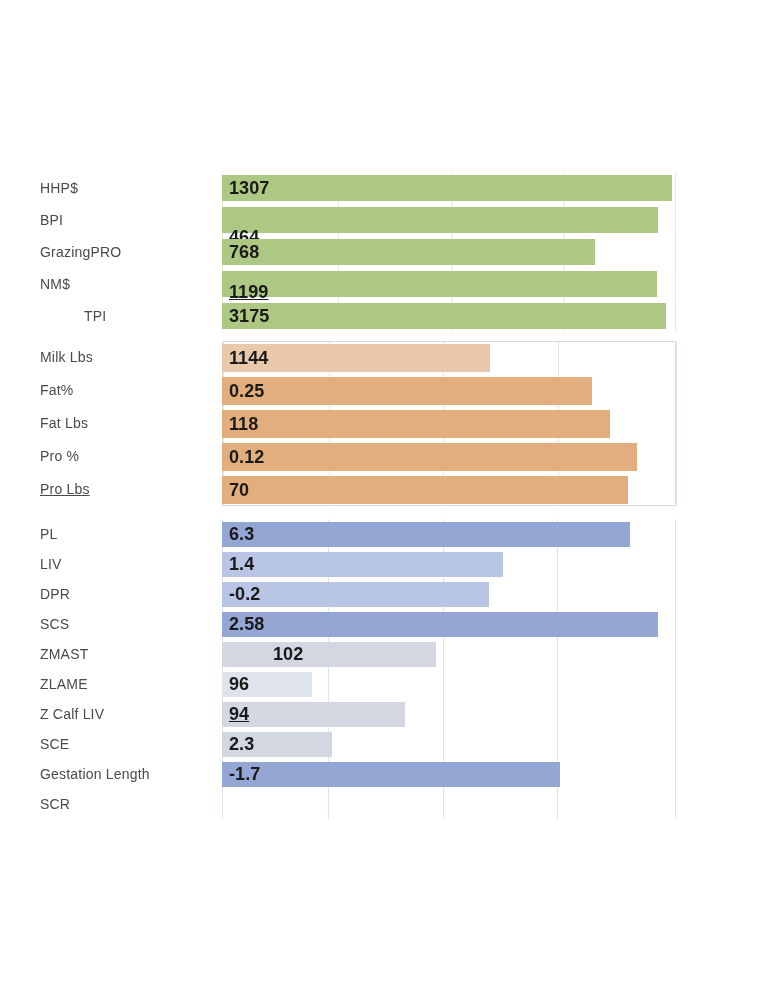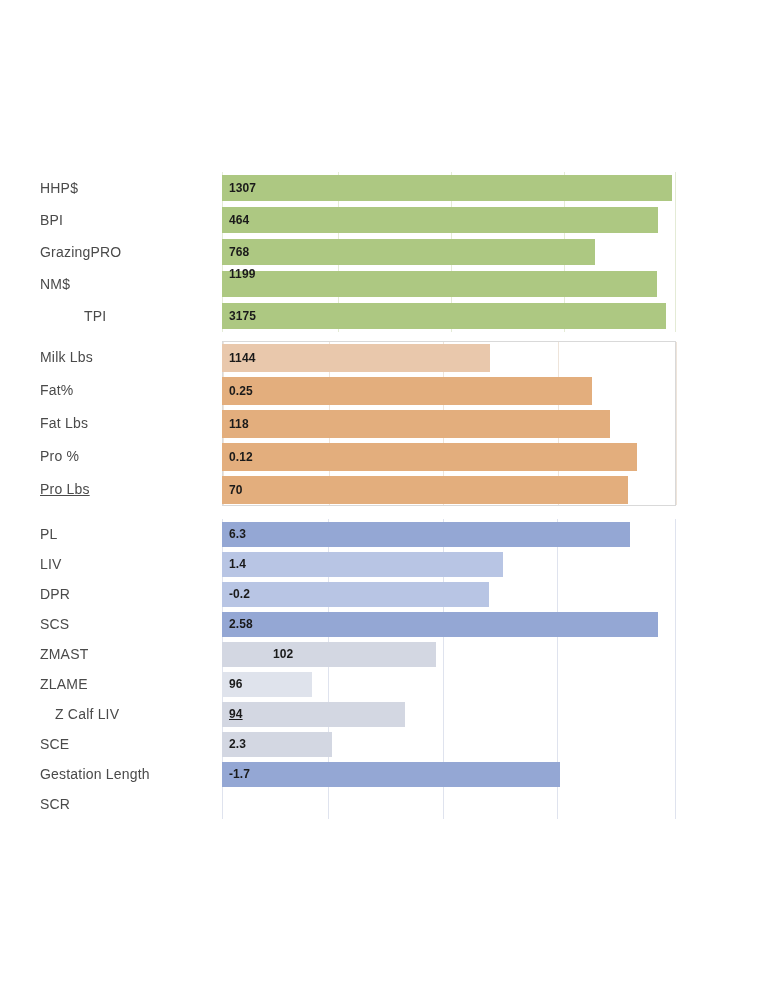--- a/index.html
+++ b/index.html
@@ -39,21 +39,21 @@
 
   .bar{
     position:absolute;
     left:222px;
     border-radius:0;
   }
   .bar-value{
     position:absolute;
     left:229px;
     font-weight:bold;
-    font-size:12px;
+    font-size:18px;
     color:#1a1a1a;
     white-space:nowrap;
     letter-spacing:0.1px;
   }
 </style>
 </head>
 <body>
 
 <div id="chart-root">
     <div class="panel" style="top: 172px; height: 160px;">
@@ -62,27 +62,27 @@
         <div class="gridline green" style="left: 116px;"></div>
         <div class="gridline green" style="left: 229px;"></div>
         <div class="gridline green" style="left: 342px;"></div>
         <div class="gridline green" style="left: 453px;"></div>
       </div>
       <div class="row-label" style="top: 7.5px; line-height: 17px;">HHP$</div>
       <div class="bar" style="top: 3px; height: 26px; width: 450px; background: rgb(173, 200, 130);"></div>
       <div class="bar-value" style="top: 8px; line-height: 16px;">1307</div>
       <div class="row-label" style="top: 39.5px; line-height: 17px;">BPI</div>
       <div class="bar" style="top: 35px; height: 26px; width: 436px; background: rgb(173, 200, 130);"></div>
-      <div class="bar-value" style="top: 40px; line-height: 16px;">464</div>
+      <div class="bar-value" style="top: 57px; line-height: 16px;">464</div>
       <div class="row-label" style="top: 71.5px; line-height: 17px;">GrazingPRO</div>
       <div class="bar" style="top: 67px; height: 26px; width: 373px; background: rgb(173, 200, 130);"></div>
       <div class="bar-value" style="top: 72px; line-height: 16px;">768</div>
       <div class="row-label" style="top: 103.5px; line-height: 17px;">NM$</div>
       <div class="bar" style="top: 99px; height: 26px; width: 435px; background: rgb(173, 200, 130);"></div>
-      <div class="bar-value" style="top: 94px; line-height: 16px;">1199</div>
+      <div class="bar-value" style="top: 112px; line-height: 16px; text-decoration: underline;">1199</div>
       <div class="row-label" style="top: 135.5px; line-height: 17px; margin-left: 44px;">TPI</div>
       <div class="bar" style="top: 131px; height: 26px; width: 444px; background: rgb(173, 200, 130);"></div>
       <div class="bar-value" style="top: 136px; line-height: 16px;">3175</div>
     </div>
     <div class="panel" style="top: 341px; height: 165px;">
       <div class="panel-plot bordered" style="top: 0px; height: 165px;">
         <div class="gridline orange" style="left: 0px;"></div>
         <div class="gridline orange" style="left: 106px;"></div>
         <div class="gridline orange" style="left: 220px;"></div>
         <div class="gridline orange" style="left: 335px;"></div>
@@ -123,21 +123,21 @@
       <div class="bar-value" style="top: 67px; line-height: 16px;">-0.2</div>
       <div class="row-label" style="top: 96.5px; line-height: 17px;">SCS</div>
       <div class="bar" style="top: 92.5px; height: 25px; width: 436px; background: rgb(148, 167, 212);"></div>
       <div class="bar-value" style="top: 97px; line-height: 16px;">2.58</div>
       <div class="row-label" style="top: 126.5px; line-height: 17px;">ZMAST</div>
       <div class="bar" style="top: 122.5px; height: 25px; width: 214px; background: rgb(211, 215, 226);"></div>
       <div class="bar-value" style="top: 127px; line-height: 16px; margin-left: 44px;">102</div>
       <div class="row-label" style="top: 156.5px; line-height: 17px;">ZLAME</div>
       <div class="bar" style="top: 152.5px; height: 25px; width: 90px; background: rgb(223, 227, 236);"></div>
       <div class="bar-value" style="top: 157px; line-height: 16px;">96</div>
-      <div class="row-label" style="top: 186.5px; line-height: 17px; margin-left: 15px;">Z Calf LIV</div>
+      <div class="row-label" style="top: 186.5px; line-height: 17px;">Z Calf LIV</div>
       <div class="bar" style="top: 182.5px; height: 25px; width: 183px; background: rgb(211, 215, 226);"></div>
       <div class="bar-value" style="top: 187px; line-height: 16px; text-decoration: underline;">94</div>
       <div class="row-label" style="top: 216.5px; line-height: 17px;">SCE</div>
       <div class="bar" style="top: 212.5px; height: 25px; width: 110px; background: rgb(211, 215, 226);"></div>
       <div class="bar-value" style="top: 217px; line-height: 16px;">2.3</div>
       <div class="row-label" style="top: 246.5px; line-height: 17px;">Gestation Length</div>
       <div class="bar" style="top: 242.5px; height: 25px; width: 338px; background: rgb(148, 167, 212);"></div>
       <div class="bar-value" style="top: 247px; line-height: 16px;">-1.7</div>
       <div class="row-label" style="top: 276.5px; line-height: 17px;">SCR</div>
     </div>

